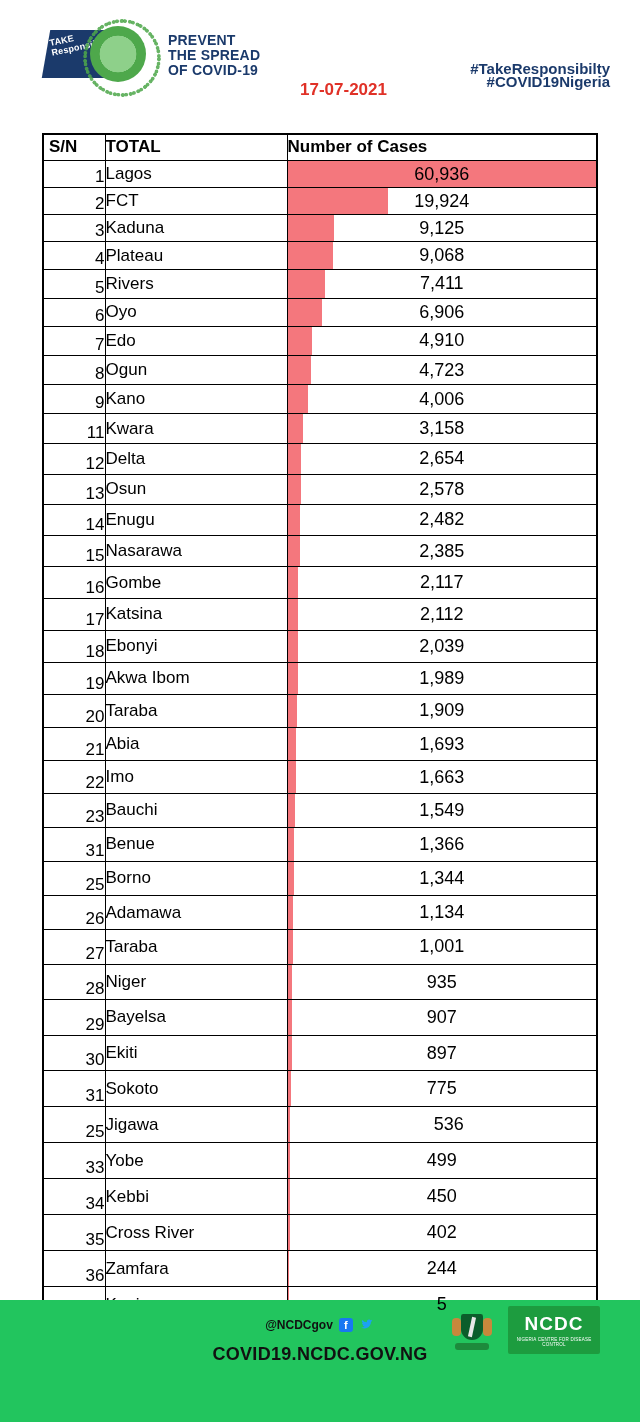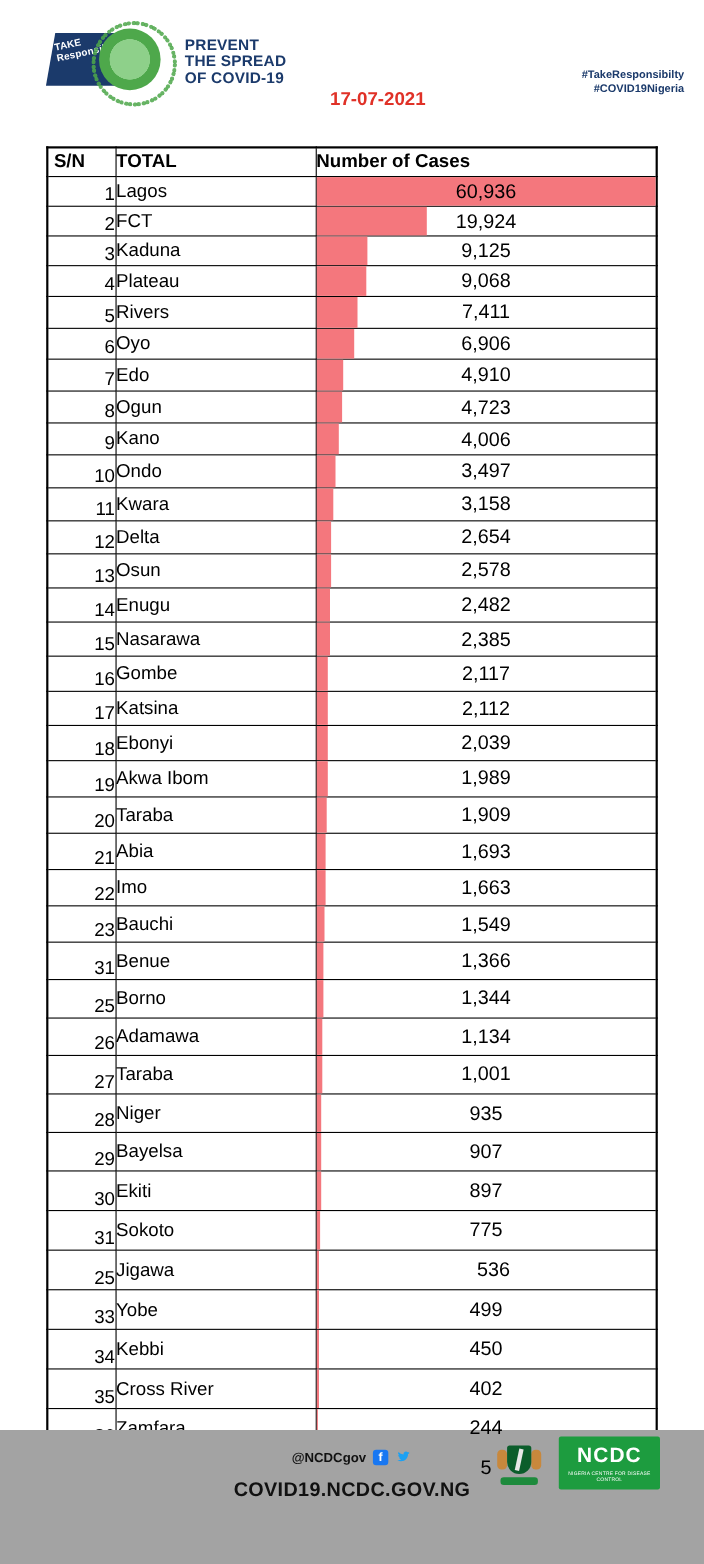--- a/index.html
+++ b/index.html
@@ -79,25 +79,25 @@
   }
   .date {
     position: absolute;
     left: 300px; top: 80px;
     color: #e03127;
     font-weight: bold;
     font-size: 17px;
   }
   .hashtags {
     position: absolute;
-    right: 18px; top: 62px;
+    right: 30px; top: 62px;
     text-align: right;
     color: #1b3a6b;
     font-weight: bold;
-    font-size: 10px;
+    font-size: 15px;
     line-height: 13px;
   }
 
   
   .table-wrap {
     position: absolute;
     left: 42px;
     top: 133px;
     width: 556px;
   }
@@ -174,21 +174,21 @@
   tfoot td.total-value { text-align: right; padding-right: 8px; }
   tfoot td.total-blank { background: #ffffff; border-left: 2px solid #000; }
 
   
   .footer {
     position: absolute;
     left: 0;
     bottom: 0;
     width: 640px;
     height: 122px;
-    background: #a3a3a3;
+    background: #22c55e;
   }
   .social-row {
     position: absolute;
     left: 0; right: 0; top: 18px;
     display: flex;
     justify-content: center;
     align-items: center;
     gap: 6px;
   }
   .handle {
@@ -400,30 +400,20 @@
           <tr style="height: 28.4px;">
             <td class="sn">9</td>
             <td class="state">Kano</td>
             <td class="cases">
               <span class="bar-cell" style="line-height: 28.4px;">
                 <span class="bar" style="width: 6.57%; background: rgb(244, 119, 125);"></span>
                 <span class="bar-value">4,006</span>
               </span>
             </td>
           </tr>
-          <tr style="height: 28.7px;">
-            <td class="sn">10</td>
-            <td class="state">Ondo</td>
-            <td class="cases">
-              <span class="bar-cell" style="line-height: 28.7px;">
-                <span class="bar" style="width: 5.74%; background: rgb(244, 119, 125);"></span>
-                <span class="bar-value">3,497</span>
-              </span>
-            </td>
-          </tr>
           <tr style="height: 29px;">
             <td class="sn">11</td>
             <td class="state">Kwara</td>
             <td class="cases">
               <span class="bar-cell" style="line-height: 29px;">
                 <span class="bar" style="width: 5.18%; background: rgb(244, 119, 125);"></span>
                 <span class="bar-value">3,158</span>
               </span>
             </td>
           </tr>

